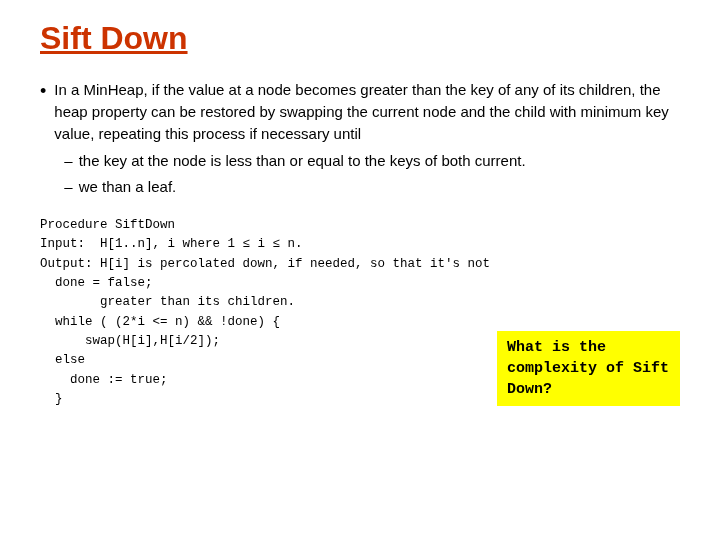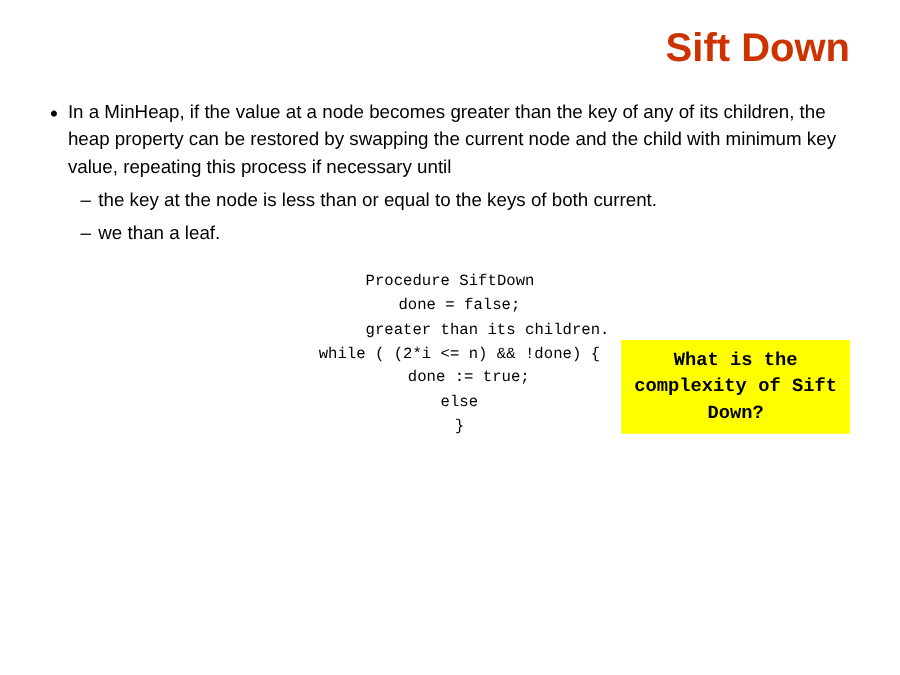--- a/index.html
+++ b/index.html
@@ -4,25 +4,26 @@
   <style>
     * { box-sizing: border-box; margin: 0; padding: 0; }
     body {
       background: #ffffff;
       font-family: Arial, Helvetica, sans-serif;
       width: 720px;
       min-height: 540px;
       padding: 20px 40px 20px 40px;
     }
     h1 {
-      text-align: right;
+      text-align: left;
       color: #cc3300;
       font-size: 32px;
       font-weight: bold;
       margin-bottom: 22px;
+      text-decoration: underline;
     }
     .content {
       font-size: 15px;
       color: #000000;
       line-height: 1.45;
     }
     .bullet-item {
       display: flex;
       gap: 8px;
       margin-bottom: 6px;
@@ -63,21 +64,20 @@
       font-weight: bold;
       color: #000000;
       position: absolute;
       bottom: 4px;
       right: 0px;
       width: 183px;
       line-height: 1.4;
     }
     .code-wrapper {
       position: relative;
-      text-align: center;
     }
   </style>
 </head>
 <body>
 
 <h1>Sift Down</h1>
 
 <div class="content">
   <div class="bullet-item">
     <span class="bullet-dot">•</span>
@@ -92,25 +92,28 @@
           <span class="dash">–</span>
           <span>we than a leaf.</span>
         </div>
       </div>
     </div>
   </div>
 
   <div class="code-wrapper">
     <div class="code-block">
       <div><span>Procedure SiftDown</span></div>
+      <div><span>Input:&nbsp; H[1..n], i where 1 ≤ i ≤ n.</span></div>
+      <div><span>Output: H[i] is percolated down, if needed, so that it's not</span></div>
       <div><span>&nbsp;&nbsp;done = false;</span></div>
       <div><span>&nbsp;&nbsp;&nbsp;&nbsp;&nbsp;&nbsp;&nbsp;&nbsp;greater than its children.</span></div>
       <div><span>&nbsp;&nbsp;while ( (2*i &lt;= n) &amp;&amp; !done) {</span></div>
+      <div><span>&nbsp;&nbsp;&nbsp;&nbsp;&nbsp;&nbsp;swap(H[i],H[i/2]);</span></div>
+      <div><span>&nbsp;&nbsp;else</span></div>
       <div><span>&nbsp;&nbsp;&nbsp;&nbsp;done := true;</span></div>
-      <div><span>&nbsp;&nbsp;else</span></div>
       <div style="margin-bottom: 40px;"><span>&nbsp;&nbsp;}</span></div>
 
       <div class="yellow-box">
         <span>What is the complexity of Sift Down?</span>
       </div>
     </div>
   </div>
 </div>
 
 </body></html>

